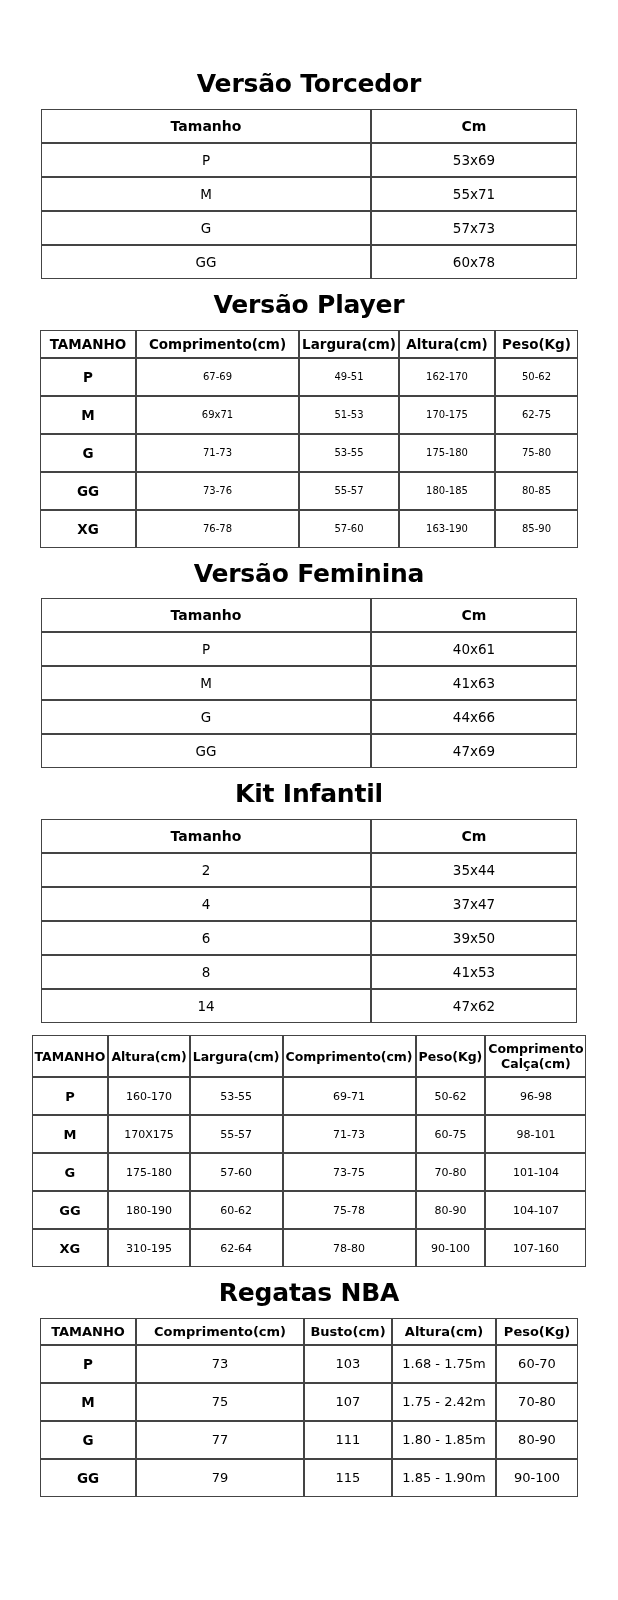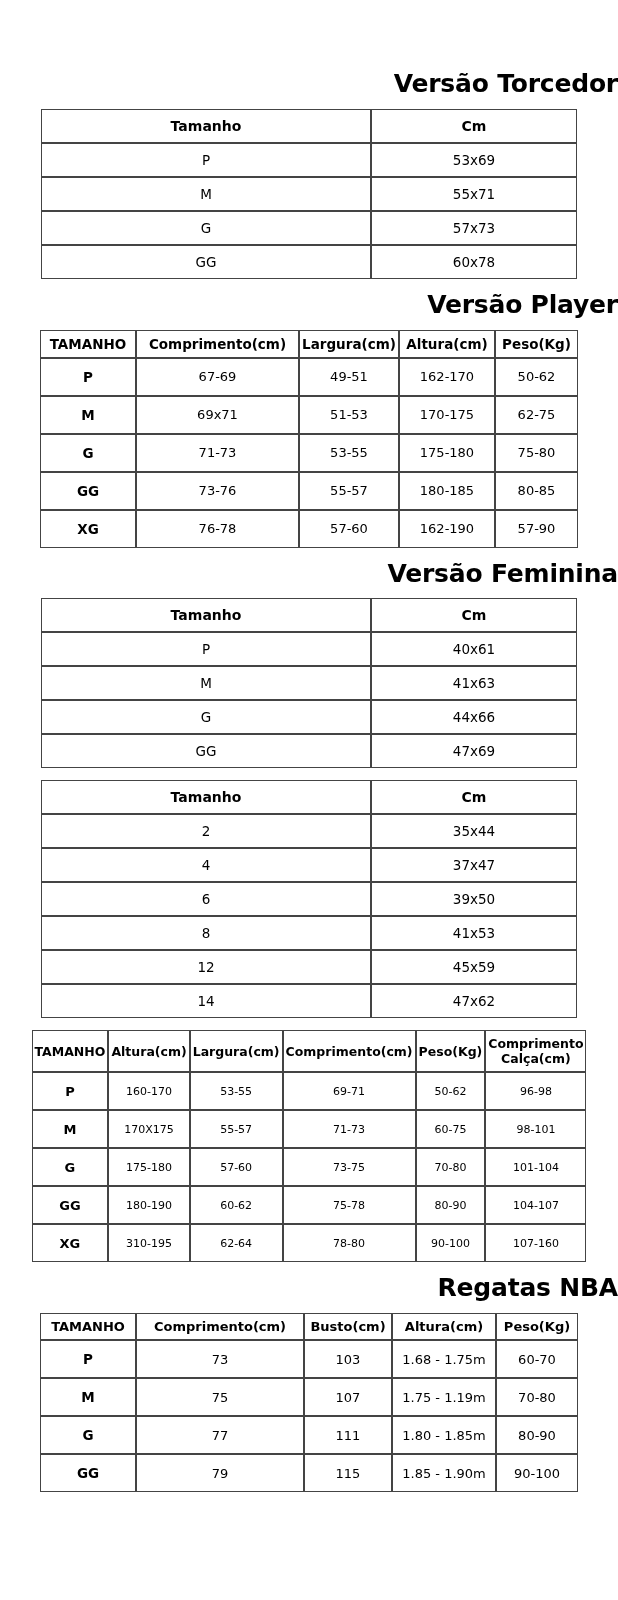--- a/index.html
+++ b/index.html
@@ -15,21 +15,21 @@
   }
   .page {
     width: 618px;
     box-sizing: border-box;
     padding: 70px 0 0 0;
   }
   .section {
     margin-bottom: 6px;
   }
   .section-title {
-    text-align: right;
+    text-align: center;
     font-size: 25px;
     font-weight: bold;
     letter-spacing: -0.2px;
     margin: 0 0 10px 0;
     line-height: 1.15;
   }
   table {
     border-collapse: separate;
     border-spacing: 0;
     margin: 0 auto;
@@ -58,21 +58,21 @@
   }
 
   
   .t-torcedor { width: 536px; }
   .t-torcedor th, .t-torcedor td { height: 22px; }
   .t-torcedor col.c1 { width: 330px; }
   .t-torcedor col.c2 { width: 206px; }
 
   
   .t-player { width: 538px; }
-  .t-player td, .t-player th { font-size: 13px; }
+  .t-player td, .t-player th { font-size: 10px; }
   .t-player th { font-size: 13.5px; }
   .t-player col.c1 { width: 96px; }
   .t-player col.c2 { width: 163px; }
   .t-player col.c3 { width: 100px; }
   .t-player col.c4 { width: 96px; }
   .t-player col.c5 { width: 83px; }
   .t-player td.sz { font-weight: bold; font-size: 13.5px; }
   .t-player tbody td { height: 26px; }
 
   
@@ -198,22 +198,22 @@
           <td class="sz">GG</td>
           <td>73-76</td>
           <td>55-57</td>
           <td>180-185</td>
           <td>80-85</td>
         </tr>
         <tr>
           <td class="sz">XG</td>
           <td>76-78</td>
           <td>57-60</td>
-          <td>162-190</td>
-          <td>57-90</td>
+          <td>163-190</td>
+          <td>85-90</td>
         </tr>
       </tbody>
     </table>
   </div>
 
   <div class="gap-small"></div>
 
   <div class="section">
     <h2 class="section-title">Versão Feminina</h2>
     <table class="t-feminina boxed">
@@ -244,20 +244,21 @@
           <td>GG</td>
           <td>47x69</td>
         </tr>
       </tbody>
     </table>
   </div>
 
   <div class="gap-small"></div>
 
   <div class="section">
+    <h2 class="section-title">Kit Infantil</h2>
     <table class="t-infantil boxed">
       <colgroup>
           <col class="c1">
           <col class="c2">
         </colgroup>
       <thead>
         <tr>
           <th>Tamanho</th>
           <th>Cm</th>
         </tr>
@@ -271,24 +272,20 @@
           <td>4</td>
           <td>37x47</td>
         </tr>
         <tr>
           <td>6</td>
           <td>39x50</td>
         </tr>
         <tr>
           <td>8</td>
           <td>41x53</td>
-        </tr>
-        <tr>
-          <td>12</td>
-          <td>45x59</td>
         </tr>
         <tr>
           <td>14</td>
           <td>47x62</td>
         </tr>
       </tbody>
     </table>
   </div>
 
   <div class="gap-small"></div>
@@ -384,21 +381,21 @@
           <td class="sz">P</td>
           <td>73</td>
           <td>103</td>
           <td>1.68 - 1.75m</td>
           <td>60-70</td>
         </tr>
         <tr>
           <td class="sz">M</td>
           <td>75</td>
           <td>107</td>
-          <td>1.75 - 1.19m</td>
+          <td>1.75 - 2.42m</td>
           <td>70-80</td>
         </tr>
         <tr>
           <td class="sz">G</td>
           <td>77</td>
           <td>111</td>
           <td>1.80 - 1.85m</td>
           <td>80-90</td>
         </tr>
         <tr>

